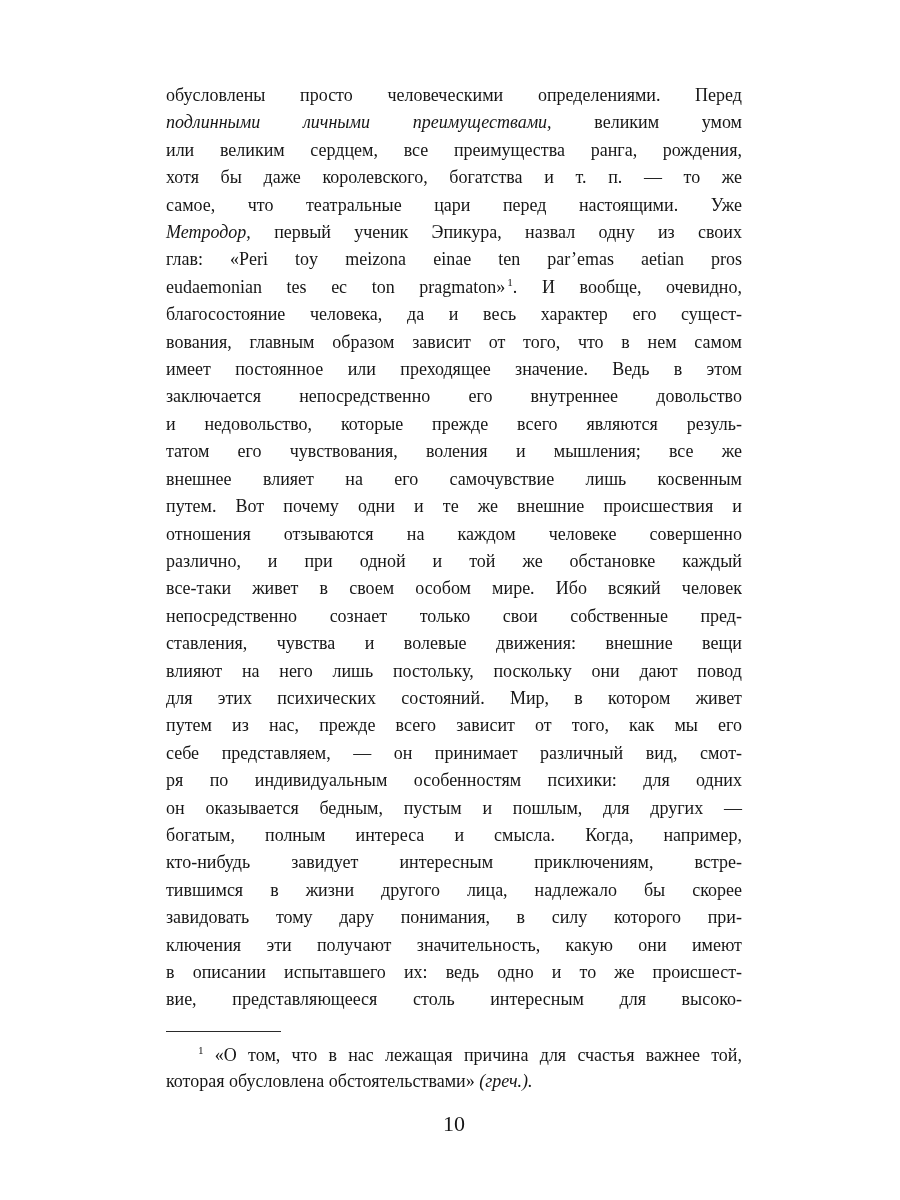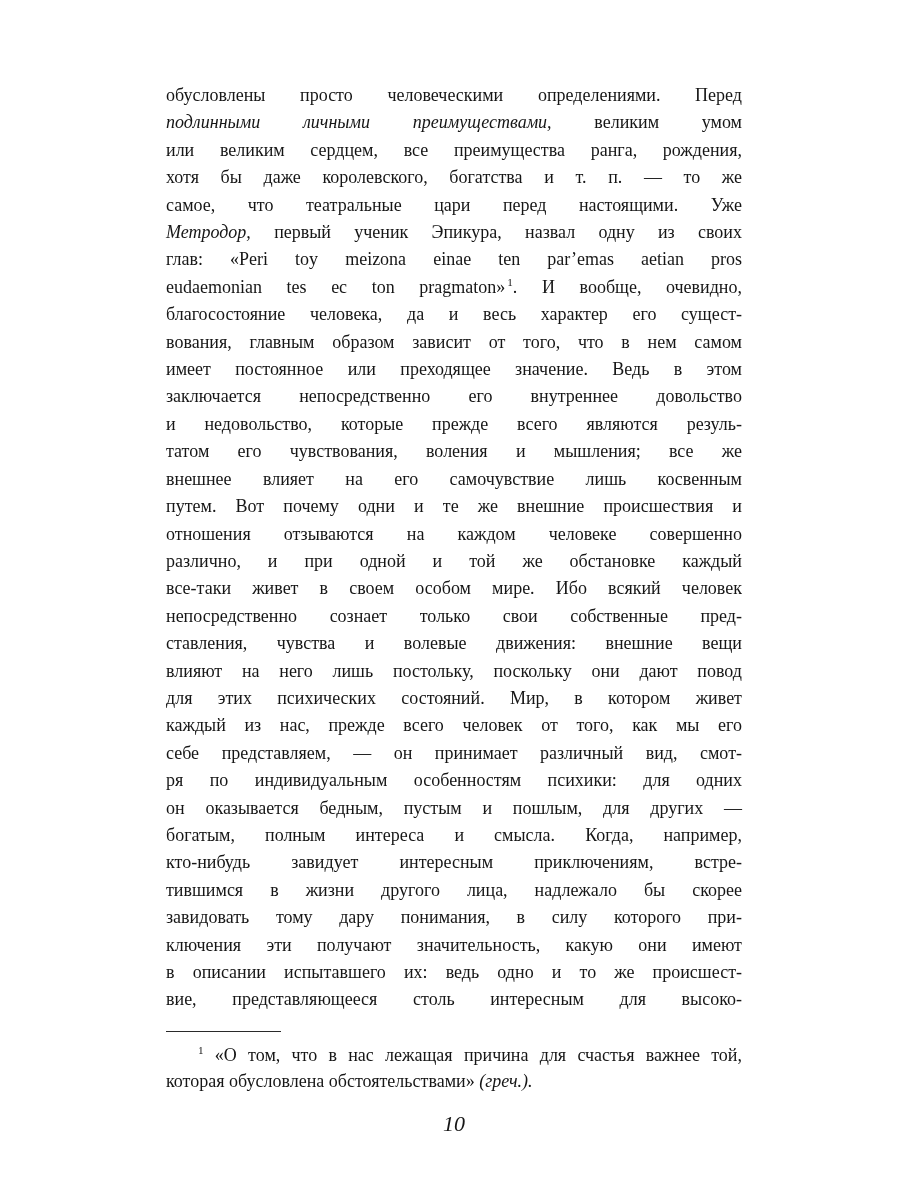--- a/index.html
+++ b/index.html
@@ -58,21 +58,20 @@
   }
   .fline.indent { text-indent: 30px; }
   .fline.last { text-align: center; text-align-last: left; }
   .page-number {
     position: absolute;
     left: 166px; top: 1110px;
     width: 576px;
     text-align: center;
     font-size: 22px;
     line-height: 27px;
-    font-style: italic;
   }
 </style>
 </head>
 <body>
 
 <div class="book-page">
   <div class="text-block">
       <div class="line"><span>обусловлены просто человеческими определениями. Перед</span></div>
       <div class="line"><span class="it">подлинными личными преимуществами,</span><span> великим умом</span></div>
       <div class="line"><span>или великим сердцем, все преимущества ранга, рождения,</span></div>
@@ -89,21 +88,21 @@
       <div class="line"><span>татом его чувствования, воления и мышления; все же</span></div>
       <div class="line"><span>внешнее влияет на его самочувствие лишь косвенным</span></div>
       <div class="line"><span>путем. Вот почему одни и те же внешние происшествия и</span></div>
       <div class="line"><span>отношения отзываются на каждом человеке совершенно</span></div>
       <div class="line"><span>различно, и при одной и той же обстановке каждый</span></div>
       <div class="line"><span>все-таки живет в своем особом мире. Ибо всякий человек</span></div>
       <div class="line"><span>непосредственно сознает только свои собственные пред-</span></div>
       <div class="line"><span>ставления, чувства и волевые движения: внешние вещи</span></div>
       <div class="line"><span>влияют на него лишь постольку, поскольку они дают повод</span></div>
       <div class="line"><span>для этих психических состояний. Мир, в котором живет</span></div>
-      <div class="line"><span>каждый из нас, прежде всего человек от того, как мы его</span></div>
+      <div class="line"><span>путем из нас, прежде всего зависит от того, как мы его</span></div>
       <div class="line"><span>себе представляем, — он принимает различный вид, смот-</span></div>
       <div class="line"><span>ря по индивидуальным особенностям психики: для одних</span></div>
       <div class="line"><span>он оказывается бедным, пустым и пошлым, для других —</span></div>
       <div class="line"><span>богатым, полным интереса и смысла. Когда, например,</span></div>
       <div class="line"><span>кто-нибудь завидует интересным приключениям, встре-</span></div>
       <div class="line"><span>тившимся в жизни другого лица, надлежало бы скорее</span></div>
       <div class="line"><span>завидовать тому дару понимания, в силу которого при-</span></div>
       <div class="line"><span>ключения эти получают значительность, какую они имеют</span></div>
       <div class="line"><span>в описании испытавшего их: ведь одно и то же происшест-</span></div>
       <div class="line"><span>вие, представляющееся столь интересным для высоко-</span></div>

